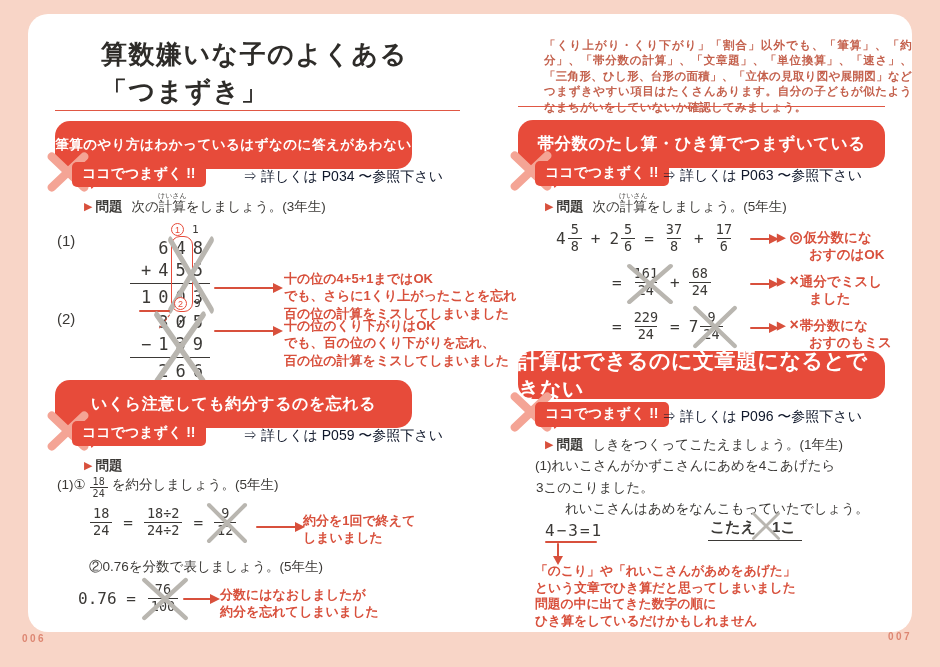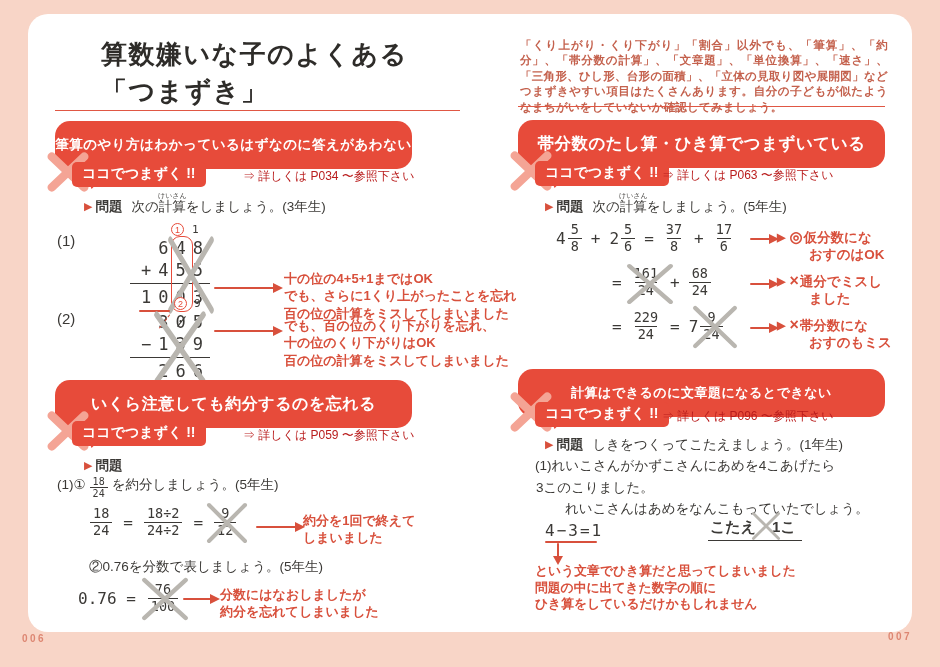--- a/index.html
+++ b/index.html
@@ -28,21 +28,21 @@
   
   .bubble{
     position:absolute;background:#e74b3a;color:#fff;font-weight:bold;
     font-size:14px;border-radius:5px;padding:3px 10px 4px;white-space:nowrap;
   }
   .bubble::after{
     content:"";position:absolute;left:13px;bottom:-9px;width:0;height:0;
     border:7px solid transparent;border-top:10px solid #e74b3a;
     transform:skewX(-18deg);
   }
-  .ref{position:absolute;font-size:12px;color:#b91c1c;white-space:nowrap;}
+  .ref{position:absolute;font-size:14px;color:#0f172a;white-space:nowrap;}
   svg.xmk{position:absolute;overflow:visible;}
   
   .probline{position:absolute;font-size:13.5px;color:#3b3936;white-space:nowrap;}
   .tri{color:#d8503c;font-size:11px;margin-right:3px;vertical-align:1px;}
   .plabel{font-weight:bold;margin-right:9px;}
   .rubyw{position:relative;display:inline-block;}
   .furi{position:absolute;top:-7px;left:50%;transform:translateX(-50%);
         font-size:7px;color:#3b3936;white-space:nowrap;}
   
   .vprob{position:absolute;width:100px;text-align:right;}
@@ -96,21 +96,21 @@
   .inlmix{display:inline-flex;gap:4px;font-size:13.5px;}
   .story{position:absolute;font-size:13.5px;color:#3b3936;white-space:nowrap;}
   .eq{position:absolute;font-family:"DejaVu Sans Mono",monospace;font-size:16px;
       letter-spacing:2px;color:#3b3936;}
   .answer{
     position:absolute;display:flex;gap:16px;align-items:flex-end;
     font-size:15px;color:#3b3936;border-bottom:1.7px solid #3b3936;
     padding:0 6px 3px 2px;font-weight:bold;
   }
   .intro{position:absolute;font-size:11.5px;line-height:15.4px;color:#c4614d;
-         text-align:justify;font-weight:bold;letter-spacing:.2px;}
+         text-align:justify;font-weight:bold;letter-spacing:.2px;margin-left:24px;}
   .pagenum{position:absolute;font-size:10px;font-weight:bold;
            letter-spacing:2.5px;color:#dd8672;}
 </style>
 </head>
 <body>
 
 <div class="sheet"></div>
 
 <div class="title" style="left:57px;top:36px;margin-left:44px;">
   <div>算数嫌いな子のよくある</div>
@@ -178,22 +178,22 @@
   <div class="slash red" style="left:46px;top:25px;width:17px;transform:rotate(-52deg);"></div>
   <div class="slash blk" style="left:65px;top:25px;width:13px;transform:rotate(-52deg);"></div>
   <svg class="xmk" viewBox="0 0 10 10" preserveAspectRatio="none" style="left:44px;top:15px;width:52px;height:74px;">
     <line x1="0.5" y1="0.5" x2="9.5" y2="9.5" stroke="#b9b6b0" stroke-width="0.9" stroke-linecap="round"></line>
     <line x1="9.5" y1="0.5" x2="0.5" y2="9.5" stroke="#b9b6b0" stroke-width="0.9" stroke-linecap="round"></line>
   </svg>
   <div class="redul" style="left:46px;top:88px;width:15px;"></div>
 </div>
 <div class="arr" style="left:214px;top:330px;width:60px;"></div>
 <div class="note" style="left:284px;top:317px;">
+  <div>十の位のくり下がりはOK</div>
   <div>でも、百の位のくり下がりを忘れ、</div>
-  <div>十の位のくり下がりはOK</div>
   <div>百の位の計算をミスしてしまいました</div>
 </div>
 
 <div class="banner" style="left:55px;top:380px;width:357px;font-size:16px;">
   <span>いくら注意しても約分するのを忘れる</span>
 </div>
 <svg class="xmk" viewBox="0 0 10 10" preserveAspectRatio="none" style="left:50px;top:414px;width:36px;height:34px;">
   <line x1="0.5" y1="0.5" x2="9.5" y2="9.5" stroke="#f4a495" stroke-width="2.4" stroke-linecap="round"></line>
   <line x1="9.5" y1="0.5" x2="0.5" y2="9.5" stroke="#f4a495" stroke-width="2.4" stroke-linecap="round"></line>
 </svg>
@@ -364,21 +364,21 @@
       </svg>
     </span>
   </span>
 </div>
 <div class="arr" style="left:750px;top:327px;width:20px;"></div>
 <div class="note" style="left:777px;top:316px;font-size:13.5px;">
   <div><span class="tri">▶</span><span class="xg">×</span><span>帯分数にな</span></div>
   <div style="padding-left:32px;">おすのもミス</div>
 </div>
 
-<div class="banner" style="left:518px;top:369px;width:367px;font-size:13px;">
+<div class="banner" style="left:518px;top:351px;width:367px;font-size:21px;">
   <span>計算はできるのに文章題になるとできない</span>
 </div>
 <svg class="xmk" viewBox="0 0 10 10" preserveAspectRatio="none" style="left:513px;top:395px;width:36px;height:34px;">
   <line x1="0.5" y1="0.5" x2="9.5" y2="9.5" stroke="#f4a495" stroke-width="2.4" stroke-linecap="round"></line>
   <line x1="9.5" y1="0.5" x2="0.5" y2="9.5" stroke="#f4a495" stroke-width="2.4" stroke-linecap="round"></line>
 </svg>
 <div class="bubble" style="left:535px;top:402px;">
   <span>ココでつまずく !!</span>
 </div>
 <div class="ref" style="left:662px;top:408px;">
@@ -398,19 +398,20 @@
 <div class="answer" style="left:708px;top:518px;">
   <span>こたえ</span>
   <span>1こ</span>
 </div>
 <svg class="xmk" viewBox="0 0 10 10" preserveAspectRatio="none" style="left:752px;top:512px;width:28px;height:28px;">
   <line x1="0.5" y1="0.5" x2="9.5" y2="9.5" stroke="#b9b6b0" stroke-width="1" stroke-linecap="round"></line>
   <line x1="9.5" y1="0.5" x2="0.5" y2="9.5" stroke="#b9b6b0" stroke-width="1" stroke-linecap="round"></line>
 </svg>
 
 <div class="note" style="left:535px;top:563px;font-size:12.8px;line-height:16.6px;">
+  <div>「のこり」や「れいこさんがあめをあげた」</div>
   <div>という文章でひき算だと思ってしまいました</div>
   <div>問題の中に出てきた数字の順に</div>
   <div>ひき算をしているだけかもしれません</div>
 </div>
 
 <div class="pagenum" style="left:22px;top:633px;">006</div>
 <div class="pagenum" style="left:888px;top:631px;">007</div>
 
 </body></html>

